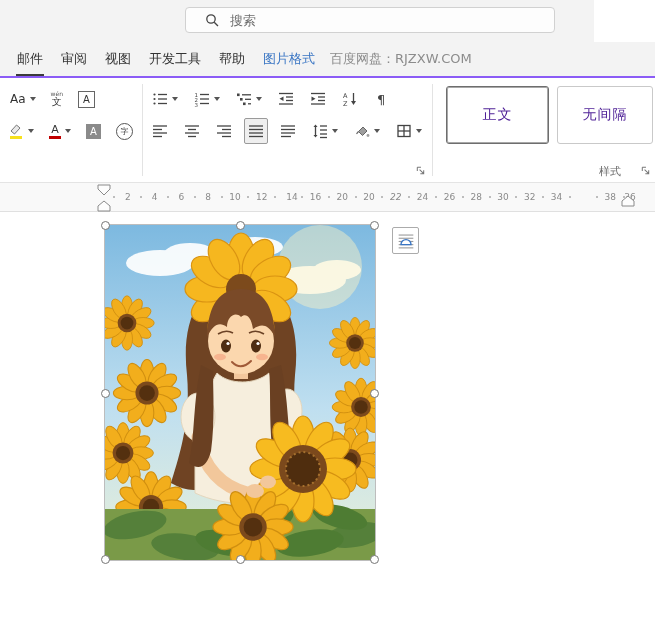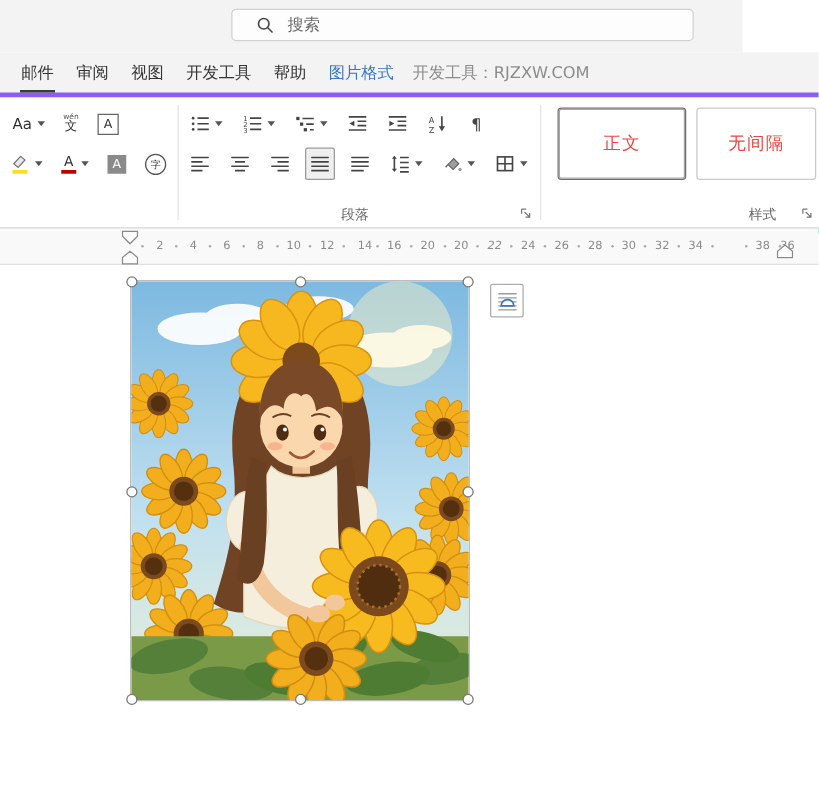--- a/index.html
+++ b/index.html
@@ -8,21 +8,21 @@
 
   
   .topbar{position:absolute;left:0;top:0;width:594px;height:42px;background:#f3f3f3;}
   .searchbox{position:absolute;left:185px;top:7px;width:370px;height:26px;background:#fdfdfd;
     border:1px solid #d1d1d1;border-radius:4px;display:flex;align-items:center;padding-left:18px;box-sizing:border-box;gap:8px;}
   .searchbox input{border:none;outline:none;background:transparent;font-size:13px;color:#444;width:300px;font-family:"DejaVu Sans",sans-serif;}
   .searchbox input::placeholder{color:#6b6b6b;opacity:1;}
 
   
   .tabs{position:absolute;left:0;top:42px;width:655px;height:36px;background:#f3f3f3;display:flex;align-items:stretch;
-    padding-left:8px;box-sizing:border-box;border-bottom:4px solid #8b5cf6;}
+    padding-left:8px;box-sizing:border-box;border-bottom:2px solid #8b5cf6;}
   .tab{position:relative;display:flex;align-items:center;padding:0 9px;font-size:13px;color:#333;cursor:default;white-space:nowrap;}
   .tab.active::after{content:"";position:absolute;left:8px;right:8px;bottom:0;height:2px;background:#3b3b3b;}
   .tab.ctx{color:#3a76c4;}
   .watermark{display:flex;align-items:center;margin-left:6px;font-size:13px;color:#8c8c8c;white-space:nowrap;}
 
   
   .ribbon{position:absolute;left:0;top:78px;width:655px;height:104px;background:#fff;border-bottom:5px solid #3b82f6;}
   .gsep{position:absolute;top:6px;height:92px;width:1px;background:#e3e3e3;}
   .row{position:absolute;display:flex;align-items:center;}
   .ibtn{display:inline-flex;align-items:center;justify-content:center;height:24px;padding:0 3px;gap:2px;border:1px solid transparent;border-radius:2px;}
@@ -38,21 +38,21 @@
   .shadeA{display:inline-flex;align-items:center;justify-content:center;width:15px;height:15px;background:#8a8a8a;color:#fff;font-size:10px;}
   .encl{display:inline-flex;align-items:center;justify-content:center;width:15px;height:15px;border:1px solid #555;border-radius:50%;font-size:8px;color:#333;}
   .fcA{display:flex;flex-direction:column;align-items:center;line-height:1;}
   .fcA .letter{font-size:11px;color:#333;}
   .bar{display:block;width:12px;height:3px;margin-top:1px;}
   .bar.red{background:#c00000;}
   .bar.yellow{background:#f7e11e;}
   .grouplabel{position:absolute;top:86px;font-size:11px;color:#696969;text-align:center;}
   .launcher{position:absolute;top:86px;width:13px;height:13px;display:flex;align-items:center;justify-content:center;}
   .stylecard{position:absolute;top:8px;height:58px;background:#fff;border:1px solid #c9c9c9;border-radius:3px;
-    display:flex;align-items:center;justify-content:center;font-size:14px;color:#ef4444;letter-spacing:1px;box-sizing:border-box;}
+    display:flex;align-items:center;justify-content:center;font-size:14px;color:#4c1d95;letter-spacing:1px;box-sizing:border-box;}
   .stylecard.sel{border:1px solid #6e6e6e;box-shadow:inset 0 0 0 1px #a8a8a8;}
 
   
   .ruler{position:absolute;left:0;top:182px;width:655px;height:30px;background:#f9f9f9;
     border-top:1px solid #e4e4e4;border-bottom:1px solid #e0e0e0;box-sizing:border-box;}
   .rnum{position:absolute;top:9px;transform:translateX(-50%);font-size:9px;color:#8a8a8a;}
   .rdot{position:absolute;top:13px;width:2px;height:2px;border-radius:50%;background:#a9a9a9;transform:translateX(-50%);}
   .marker{position:absolute;}
 
   
@@ -90,21 +90,21 @@
       </div>
     <div class="tab">
         <span>开发工具</span>
       </div>
     <div class="tab">
         <span>帮助</span>
       </div>
     <div class="tab ctx">
         <span>图片格式</span>
       </div>
-    <div class="watermark">开发工具：RJZXW.COM</div>
+    <div class="watermark">百度网盘：RJZXW.COM</div>
   </div>
 
   <div class="ribbon">
 
     <div class="row" style="left:6px;top:8px;gap:7px;">
       <div class="ibtn">
         <span class="glyph">Aa</span>
         <span class="caret"></span>
       </div>
       <div class="ibtn">
@@ -275,21 +275,20 @@
       <div class="ibtn">
         <svg class="ic" viewBox="0 0 16 16">
           <rect class="s" x="2" y="2.5" width="12" height="11"></rect>
           <line x1="2" y1="8" x2="14" y2="8"></line>
           <line x1="8" y1="2.5" x2="8" y2="13.5"></line>
         </svg>
         <span class="caret"></span>
       </div>
     </div>
 
-    <div class="grouplabel" style="left:148px;width:272px;">段落</div>
     <div class="launcher" style="left:414px;">
       <svg viewBox="0 0 12 12" width="11" height="11">
         <path d="M2.5 2.5 H6.5 M2.5 2.5 V6.5" stroke="#777" fill="none" stroke-width="1.1"></path>
         <path d="M5 5 L9.5 9.5 M9.5 5.8 V9.5 H5.8" stroke="#777" fill="none" stroke-width="1.1"></path>
       </svg>
     </div>
 
     <div class="gsep" style="left:432px;"></div>
 
     <div class="stylecard sel" style="left:446px;width:103px;">

